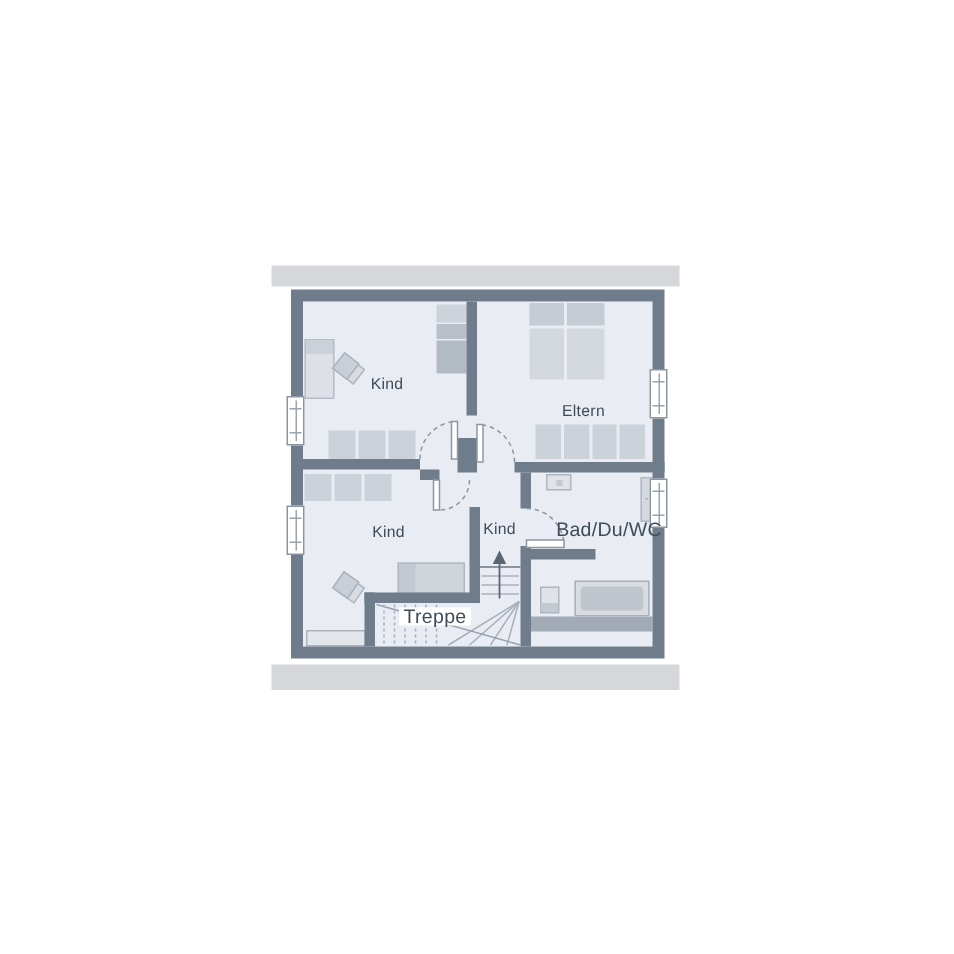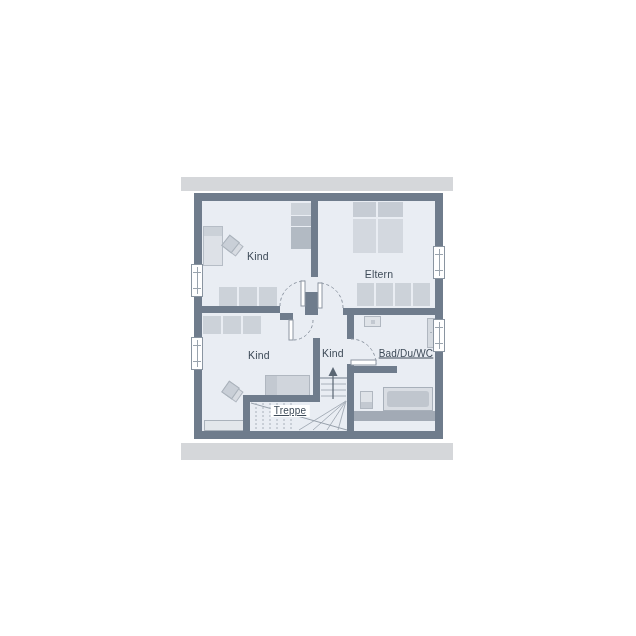--- a/index.html
+++ b/index.html
@@ -11,21 +11,21 @@
   .frame{position:absolute;border:8px solid #6f7c8c;box-sizing:border-box;background:transparent;}
   .wall{position:absolute;background:#6f7c8c;}
   .win{position:absolute;width:12px;background:#ffffff;border:1px solid #8a95a1;box-sizing:border-box;}
   .win .mid{position:absolute;left:50%;top:2px;bottom:2px;width:1px;background:#9aa4ae;}
   .win .t1{position:absolute;left:1px;right:1px;top:7px;height:1px;background:#9aa4ae;}
   .win .t2{position:absolute;left:1px;right:1px;bottom:7px;height:1px;background:#9aa4ae;}
   .cells{position:absolute;display:flex;gap:2px;}
   .cells>div{flex:1;background:#ccd2d9;}
   .label{position:absolute;transform:translate(-50%,-50%);font-size:10.5px;color:#3e4b58;
          white-space:nowrap;letter-spacing:.2px;}
-  .label.small{font-size:10px;text-decoration:underline;}
+  .label.small{font-size:13px;}
   .treppe-bg{background:#ffffff;padding:0 3px;line-height:12px;}
   svg.overlay{position:absolute;left:0;top:0;}
 </style>
 </head>
 <body>
 
 <div class="plan">
 
   <div class="bar" style="left:181px;top:177px;width:272px;height:14px;"></div>
   <div class="bar" style="left:181px;top:443px;width:272px;height:17px;"></div>
@@ -160,19 +160,19 @@
 
     <g fill="#ffffff" stroke="#8d96a2" stroke-width="1">
       <rect x="301" y="281" width="4" height="25"></rect>
       <rect x="318" y="283" width="4" height="25"></rect>
       <rect x="289" y="320" width="4" height="20"></rect>
       <rect x="351" y="360" width="25" height="5"></rect>
     </g>
   </svg>
 
   <div class="label" style="left:258px;top:256px;">Kind</div>
-  <div class="label" style="left:379px;top:274px;">Eltern</div>
+  <div class="label" style="left:389px;top:274px;">Eltern</div>
   <div class="label" style="left:259px;top:355px;">Kind</div>
   <div class="label" style="left:333px;top:353px;">Kind</div>
   <div class="label small" style="left:406px;top:353px;">Bad/Du/WC</div>
   <div class="label small treppe-bg" style="left:290px;top:411px;">Treppe</div>
 
 </div>
 
 </body></html>

